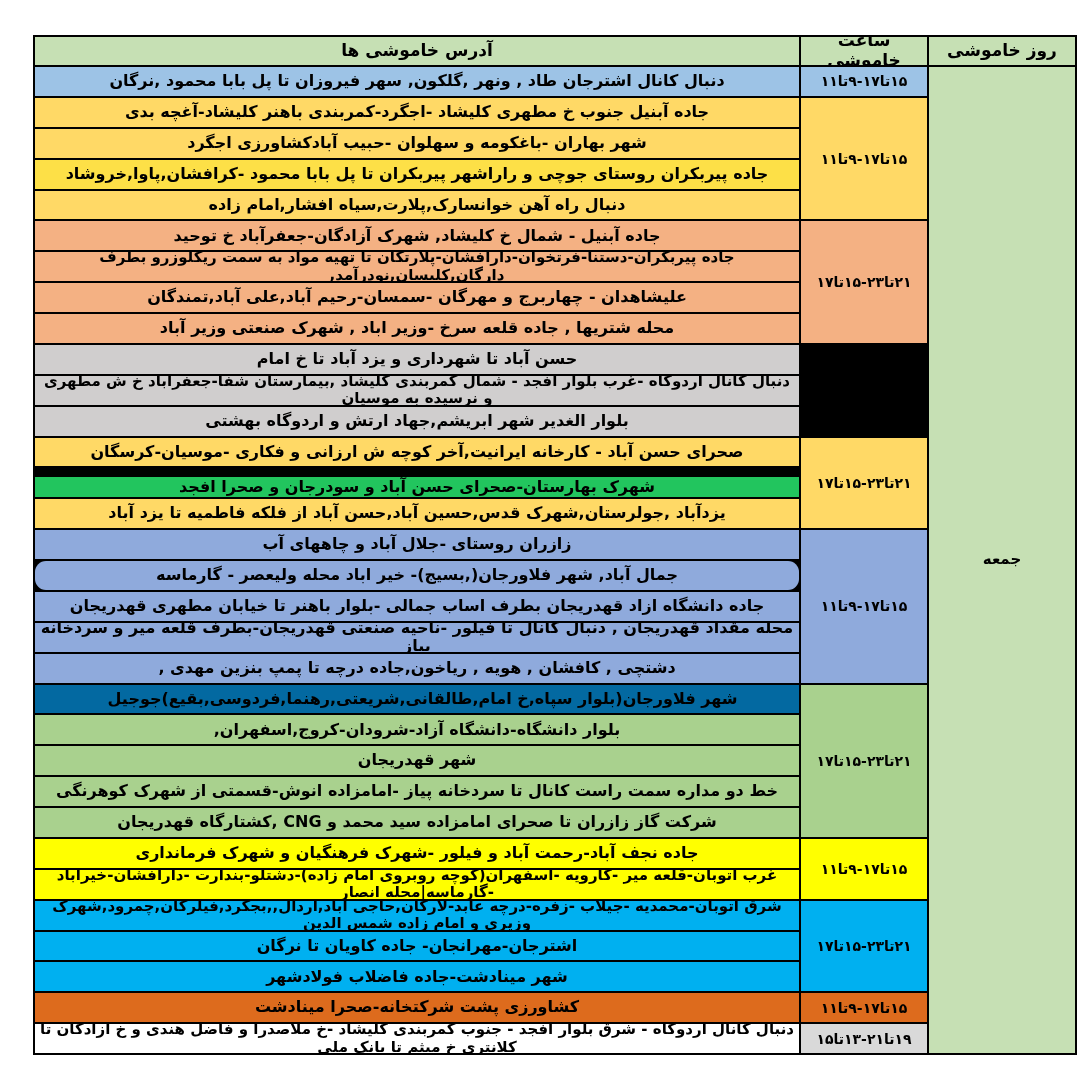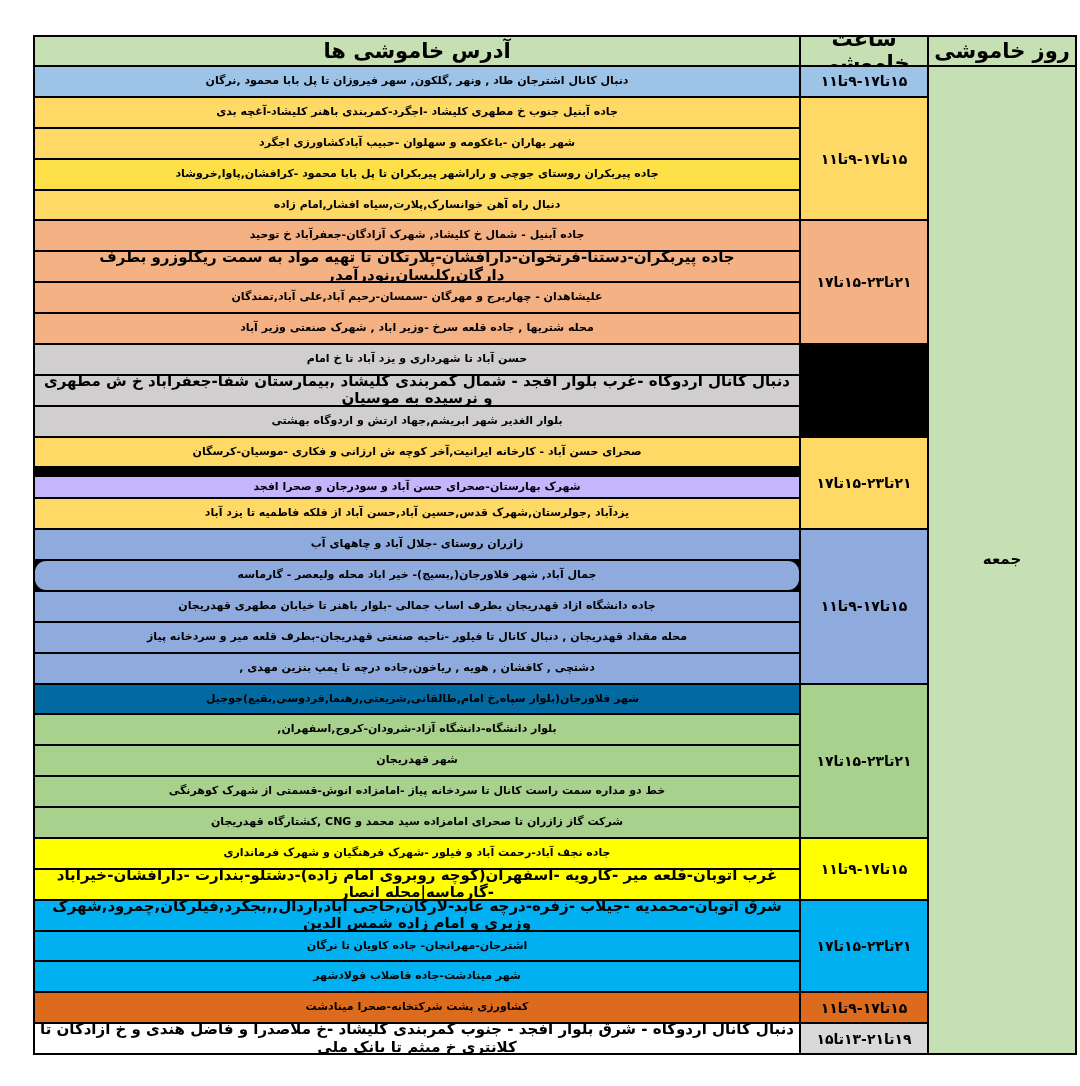--- a/index.html
+++ b/index.html
@@ -13,27 +13,27 @@
     display:grid;direction:rtl;
     grid-template-columns:146px 126px 1fr;
     grid-template-rows:28px repeat(32,1fr);
     gap:2px;
   }
   .cell{
     display:flex;align-items:center;justify-content:center;text-align:center;
     font-weight:bold;color:#000;padding:0 5px;overflow:hidden;line-height:1.15;
     box-sizing:border-box;
   }
-  .hdr{font-size:21px;}
+  .hdr{font-size:17px;}
   .c-day{grid-column:1;grid-row:1;}
   .c-time{grid-column:2;grid-row:1;}
   .c-addr{grid-column:3;grid-row:1;}
   .day-cell{grid-column:1;grid-row:2 / span 32;font-size:15px;}
   .time-cell{grid-column:2;font-size:14px;}
-  .addr-cell{grid-column:3;font-size:11px;}
+  .addr-cell{grid-column:3;font-size:16px;}
   .addr-cell.small{font-size:15px;}
 </style>
 </head>
 <body>
 
 <div class="tbl" style="background: rgb(0, 0, 0); border-color: rgb(0, 0, 0);">
   <div class="cell hdr c-addr" style="background: rgb(198, 224, 180);">آدرس خاموشی ها</div>
   <div class="cell hdr c-time" style="background: rgb(198, 224, 180);">ساعت خاموشی</div>
   <div class="cell hdr c-day" style="background: rgb(198, 224, 180);">روز خاموشی</div>
   <div class="cell day-cell" style="background: rgb(198, 224, 180);">جمعه</div>
@@ -47,21 +47,21 @@
     <div class="cell time-cell" style="grid-row: 7 / span 4; background: rgb(244, 177, 131);">۲۱تا۲۳-۱۵تا۱۷</div>
     <div class="cell addr-cell" style="grid-row: 7; background: rgb(244, 177, 131);">جاده آبنیل - شمال خ کلیشاد, شهرک آزادگان-جعفرآباد خ توحید</div>
     <div class="cell addr-cell small" style="grid-row: 8; background: rgb(244, 177, 131);">جاده پیربکران-دستنا-فرتخوان-دارافشان-پلارتگان تا تهیه مواد به سمت ریگلوزرو بطرف دارگان,کلیسان,نودرآمد,</div>
     <div class="cell addr-cell" style="grid-row: 9; background: rgb(244, 177, 131);">علیشاهدان - چهاربرج و مهرگان -سمسان-رحیم آباد,علی آباد,تمندگان</div>
     <div class="cell addr-cell" style="grid-row: 10; background: rgb(244, 177, 131);">محله شتریها , جاده قلعه سرخ -وزیر اباد , شهرک صنعتی وزیر آباد</div>
     <div class="cell addr-cell" style="grid-row: 11; background: rgb(208, 206, 206);">حسن آباد تا شهرداری و یزد آباد تا خ امام</div>
     <div class="cell addr-cell small" style="grid-row: 12; background: rgb(208, 206, 206);">دنبال کانال اردوگاه -غرب بلوار افجد - شمال کمربندی کلیشاد ,بیمارستان شفا-جعفرآباد خ ش مطهری و نرسیده به موسیان</div>
     <div class="cell addr-cell" style="grid-row: 13; background: rgb(208, 206, 206);">بلوار الغدیر شهر ابریشم,جهاد ارتش و اردوگاه بهشتی</div>
     <div class="cell time-cell" style="grid-row: 14 / span 3; background: rgb(255, 217, 102);">۲۱تا۲۳-۱۵تا۱۷</div>
     <div class="cell addr-cell" style="grid-row: 14; background: rgb(255, 217, 102);">صحرای حسن آباد - کارخانه ایرانیت,آخر کوچه ش ارزانی و فکاری -موسیان-کرسگان</div>
-    <div class="cell addr-cell" style="grid-row: 15; background: #c4b5fd; margin-top: 9px;">شهرک بهارستان-صحرای حسن آباد و سودرجان و صحرا افجد</div>
+    <div class="cell addr-cell" style="grid-row: 15; background: #22c55e; margin-top: 9px;">شهرک بهارستان-صحرای حسن آباد و سودرجان و صحرا افجد</div>
     <div class="cell addr-cell" style="grid-row: 16; background: rgb(255, 217, 102);">یزدآباد ,جولرستان,شهرک قدس,حسین آباد,حسن آباد از فلکه فاطمیه تا یزد آباد</div>
     <div class="cell time-cell" style="grid-row: 17 / span 5; background: rgb(143, 170, 220);">۱۵تا۱۷-۹تا۱۱</div>
     <div class="cell addr-cell" style="grid-row: 17; background: rgb(143, 170, 220);">زازران روستای -جلال آباد و چاههای آب</div>
     <div class="cell addr-cell" style="grid-row: 18; background: rgb(143, 170, 220); border-radius: 11px;">جمال آباد, شهر فلاورجان(,بسیج)- خیر اباد محله ولیعصر - گارماسه</div>
     <div class="cell addr-cell" style="grid-row: 19; background: rgb(143, 170, 220);">جاده دانشگاه ازاد قهدریجان بطرف اساب جمالی -بلوار باهنر تا خیابان مطهری قهدریجان</div>
     <div class="cell addr-cell" style="grid-row: 20; background: rgb(143, 170, 220);">محله مقداد قهدریجان , دنبال کانال تا فیلور -ناحیه صنعتی قهدریجان-بطرف قلعه میر و سردخانه پیاز</div>
     <div class="cell addr-cell" style="grid-row: 21; background: rgb(143, 170, 220);">دشتچی , کافشان , هویه , ریاخون,جاده درچه تا پمپ بنزین مهدی ,</div>
     <div class="cell time-cell" style="grid-row: 22 / span 5; background: rgb(169, 209, 142);">۲۱تا۲۳-۱۵تا۱۷</div>
     <div class="cell addr-cell" style="grid-row: 22; background: #0369a1; padding-left: 16px;">شهر فلاورجان(بلوار سپاه,خ امام,طالقانی,شریعتی,رهنما,فردوسی,بقیع)جوجیل</div>
     <div class="cell addr-cell" style="grid-row: 23; background: rgb(169, 209, 142);">بلوار دانشگاه-دانشگاه آزاد-شرودان-کروج,اسفهران,</div>

